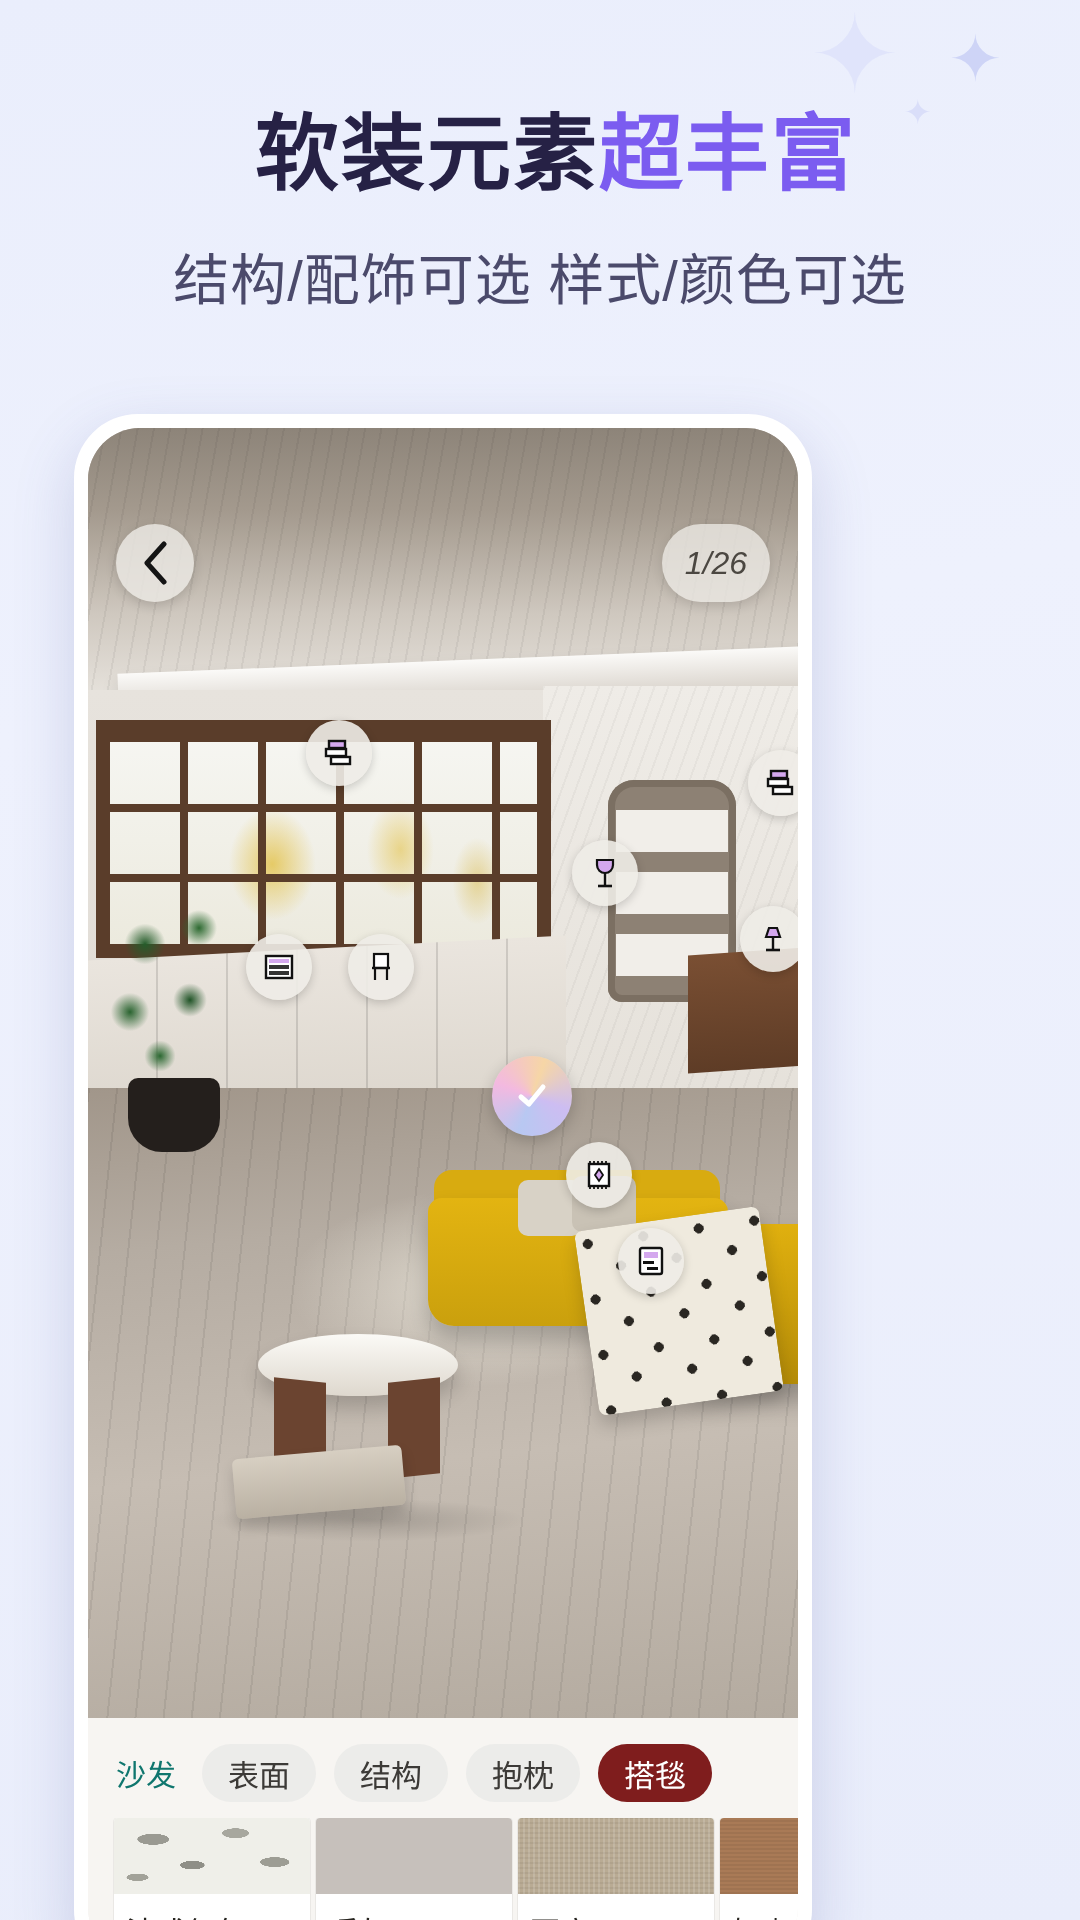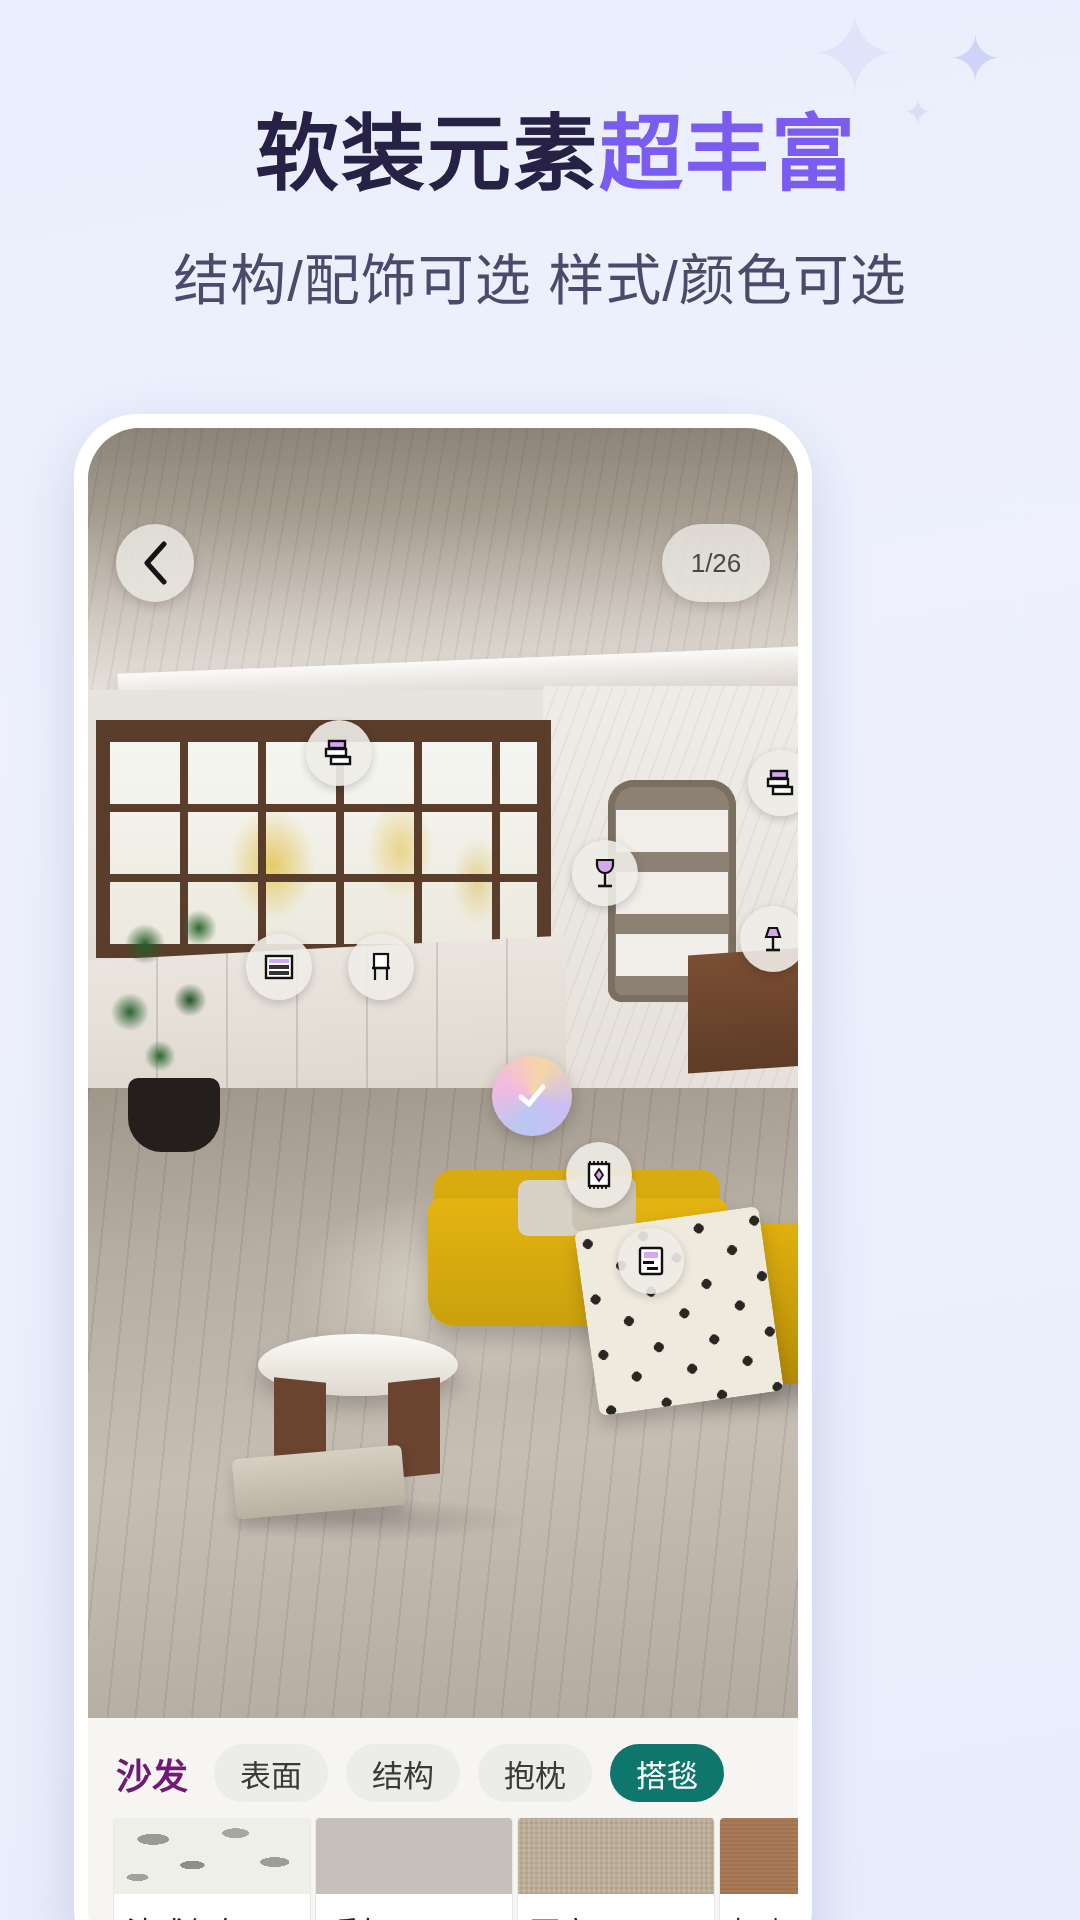--- a/index.html
+++ b/index.html
@@ -127,21 +127,21 @@
   .nav-btn{
     position:absolute;width:78px;height:78px;border-radius:50%;
     background:rgba(236,233,228,.82);display:flex;align-items:center;justify-content:center;
     box-shadow:0 4px 12px rgba(0,0,0,.14);
   }
   .back-btn{left:28px;top:96px;}
   .counter{
     position:absolute;right:28px;top:96px;min-width:108px;height:78px;
     border-radius:39px;background:rgba(236,233,228,.78);
     display:flex;align-items:center;justify-content:center;
-    font-size:26px;color:#4b4741;box-shadow:0 4px 12px rgba(0,0,0,.12);
+    font-size:32px;color:#4b4741;box-shadow:0 4px 12px rgba(0,0,0,.12);font-style:italic;
   }
   .hotspot{
     position:absolute;width:66px;height:66px;border-radius:50%;
     background:rgba(238,236,231,.9);display:flex;align-items:center;justify-content:center;
     box-shadow:0 3px 10px rgba(0,0,0,.18);
   }
   .hotspot svg{display:block;}
   .gradient-dot{
     position:absolute;width:80px;height:80px;border-radius:50%;
     background:conic-gradient(from 200deg,#b8c8f2,#f3b9e0,#f6d6a6,#cdbdf2,#b8c8f2);
@@ -153,26 +153,26 @@
     height:62px;padding:0 34px;border-radius:31px;background:rgba(215,211,205,.88);
     display:flex;align-items:center;gap:12px;
     font-size:31px;color:#2b2824;box-shadow:0 4px 12px rgba(0,0,0,.14);
   }
   .eye-btn{position:absolute;right:34px;bottom:42px;width:52px;height:40px;
     display:flex;align-items:center;justify-content:center;}
 
   
   .sheet{position:absolute;left:0;right:0;top:1290px;bottom:0;background:#f7f5f2;}
   .chips{display:flex;align-items:center;gap:18px;padding:26px 26px 16px 28px;}
-  .chips .cat{font-size:36px;font-weight:bold;color:#701a75;margin-right:8px;}
+  .chips .cat{font-size:30px;font-weight:normal;color:#0f766e;margin-right:8px;}
   .chip{
     height:58px;padding:0 26px;border-radius:29px;background:#ececea;
     display:flex;align-items:center;font-size:31px;color:#3c3a37;
   }
-  .chip.active{background:#0f766e;color:#fff;}
+  .chip.active{background:#7f1d1d;color:#fff;}
   .swatches{display:flex;padding:0 0 0 26px;gap:6px;overflow:hidden;}
   .sw{width:196px;flex:0 0 196px;background:#fff;border-radius:4px 4px 0 0;overflow:hidden;
       box-shadow:0 0 0 1px rgba(0,0,0,.05);}
   .sw .thumb{height:76px;}
   .sw .nm{font-size:30px;color:#26241f;padding:14px 0 0 12px;white-space:nowrap;}
   .th-floral{background:#efefe9;
     background-image:
       radial-gradient(ellipse 26px 9px at 20% 28%,#9a9a92 60%,transparent 62%),
       radial-gradient(ellipse 22px 8px at 62% 20%,#a7a79e 60%,transparent 62%),
       radial-gradient(ellipse 20px 7px at 40% 62%,#8f8f87 60%,transparent 62%),

